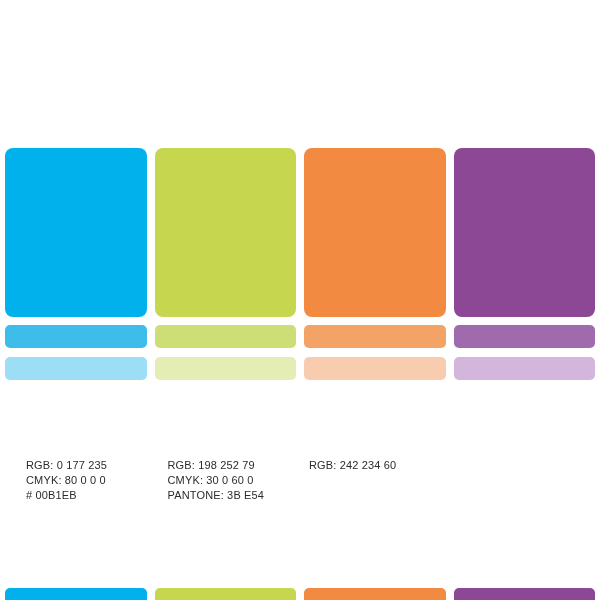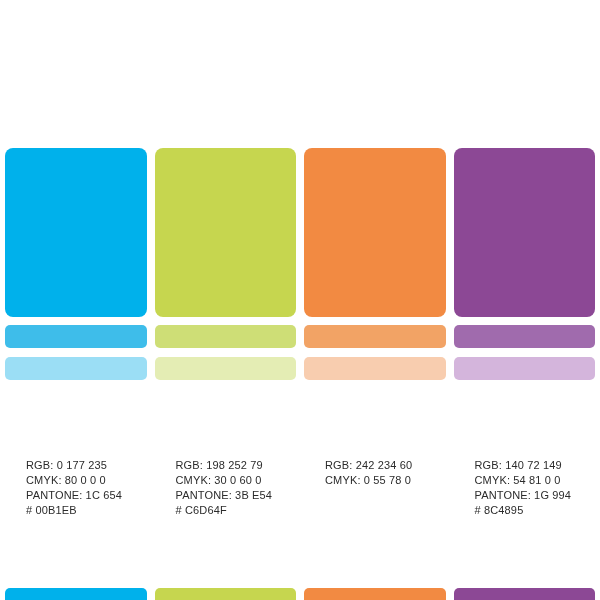--- a/index.html
+++ b/index.html
@@ -48,21 +48,20 @@
   .tint-1 { margin-top: 8px; }
   .tint-2 { margin-top: 9px; }
 
   
   .spec-row {
     position: absolute;
     left: 5px;
     top: 458px;
     width: 590px;
     display: flex;
-    gap: 8px;
   }
   .spec-col {
     width: 141.5px;
     padding-left: 21px;
     box-sizing: border-box;
   }
   .spec-line {
     font-size: 11px;
     line-height: 15px;
     color: #2b2b2b;
@@ -116,42 +115,33 @@
       <div class="swatch-tint tint-2" style="background-color: rgb(212, 181, 220);"></div>
     </div>
 
   </div>
 
   <div class="spec-row">
 
     <div class="spec-col">
       <div class="spec-line">RGB: 0 177 235</div>
       <div class="spec-line">CMYK: 80 0 0 0</div>
-      <div class="spec-line">PANTONE: 1C 654</div>
       <div class="spec-line"># 00B1EB</div>
     </div>
 
     <div class="spec-col">
       <div class="spec-line">RGB: 198 252 79</div>
       <div class="spec-line">CMYK: 30 0 60 0</div>
       <div class="spec-line">PANTONE: 3B E54</div>
-      <div class="spec-line"># C6D64F</div>
     </div>
 
     <div class="spec-col">
       <div class="spec-line">RGB: 242 234 60</div>
-      <div class="spec-line">CMYK: 0 55 78 0</div>
     </div>
 
-    <div class="spec-col">
-      <div class="spec-line">RGB: 140 72 149</div>
-      <div class="spec-line">CMYK: 54 81 0 0</div>
-      <div class="spec-line">PANTONE: 1G 994</div>
-      <div class="spec-line"># 8C4895</div>
-    </div>
 
   </div>
 
   <div class="bottom-row">
     <div class="bottom-col" style="background-color: rgb(0, 177, 235);"></div>
     <div class="bottom-col" style="background-color: rgb(198, 214, 79);"></div>
     <div class="bottom-col" style="background-color: rgb(242, 138, 66);"></div>
     <div class="bottom-col" style="background-color: rgb(140, 72, 149);"></div>
   </div>
 

